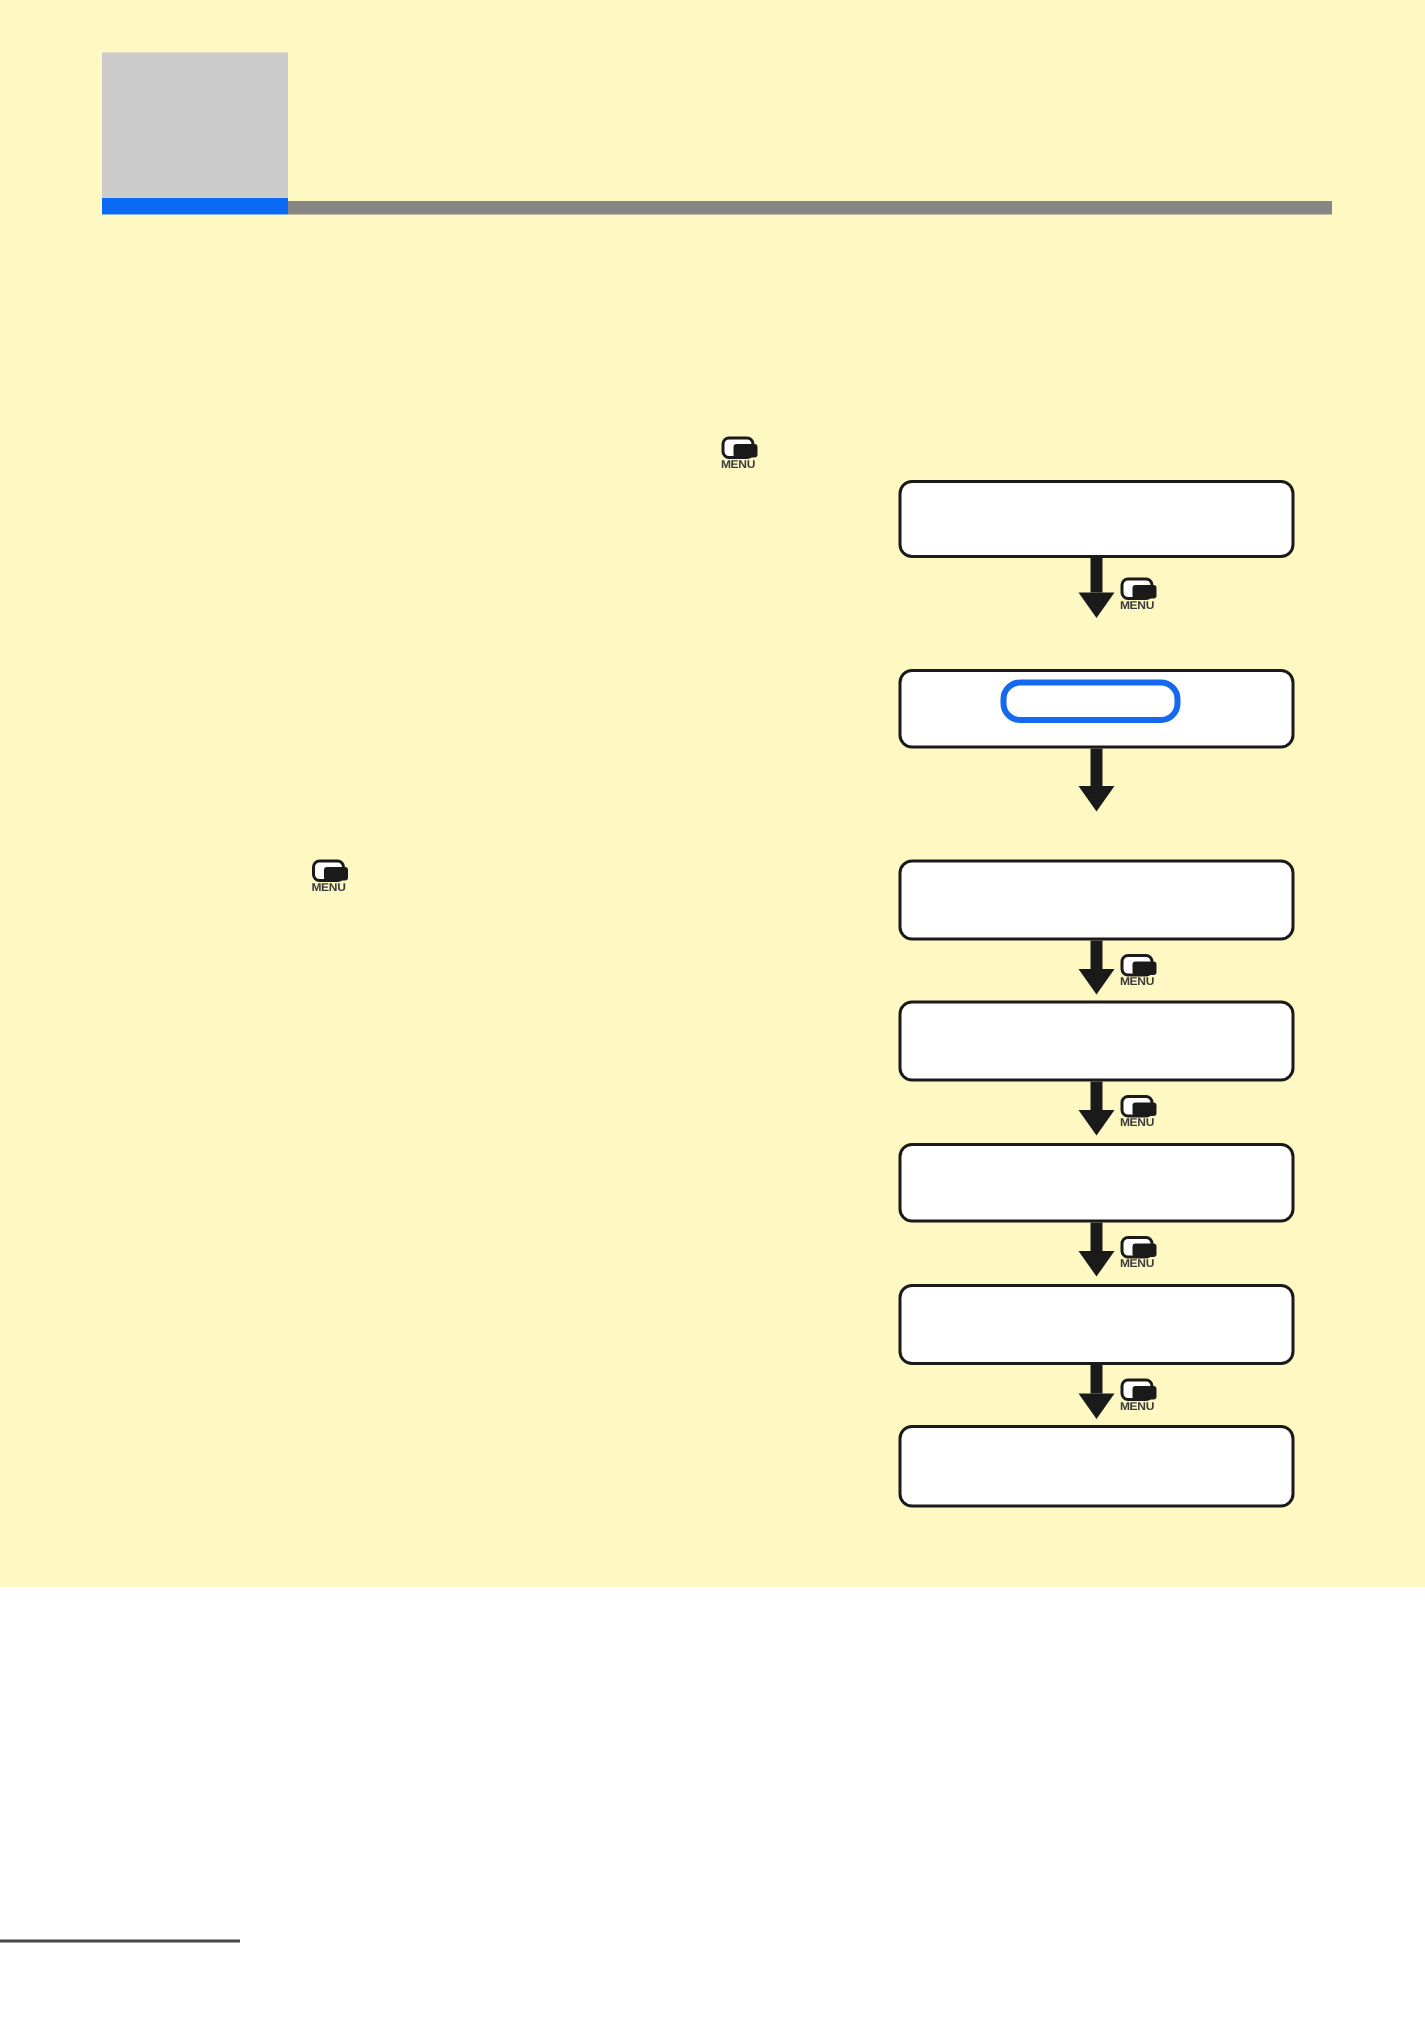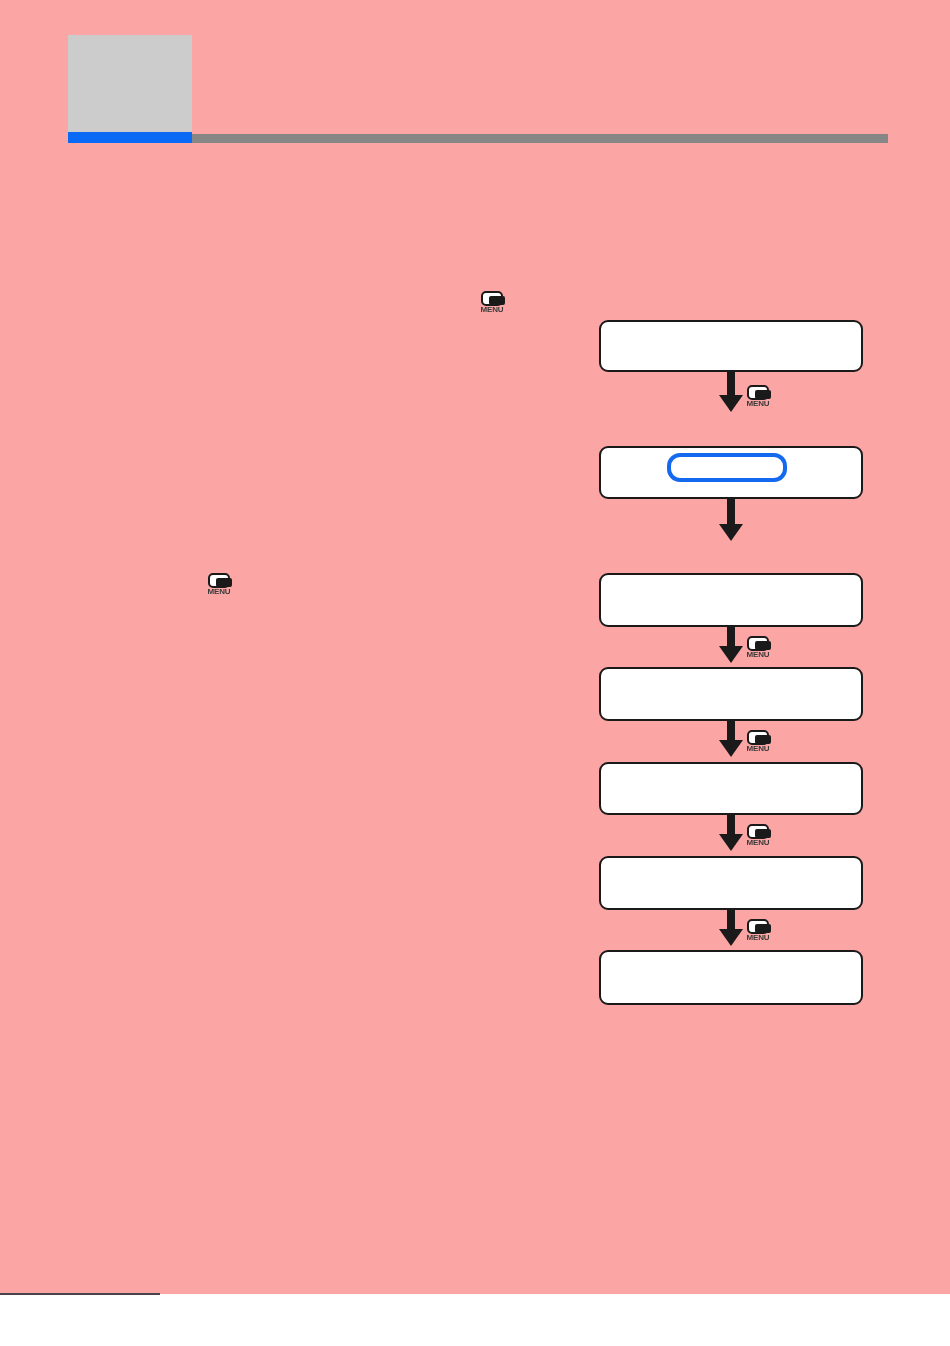--- a/index.html
+++ b/index.html
@@ -13,22 +13,22 @@
     width: 950px;
     height: 1346px;
     position: relative;
     overflow: hidden;
   }
 
   .page {
     position: absolute;
     left: 0; top: 0;
     width: 950px;
-    height: 1294px;
-    background: #fca5a5;
+    height: 1058px;
+    background: #fef9c3;
   }
 
   
   .header-chapter-block {
     position: absolute;
     left: 68px;
     top: 35px;
     width: 124px;
     height: 97px;
     background: #cccccc;

